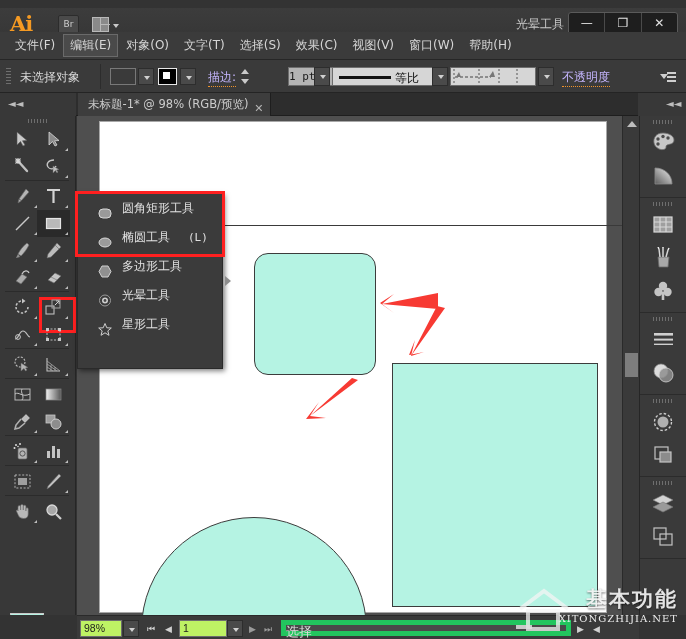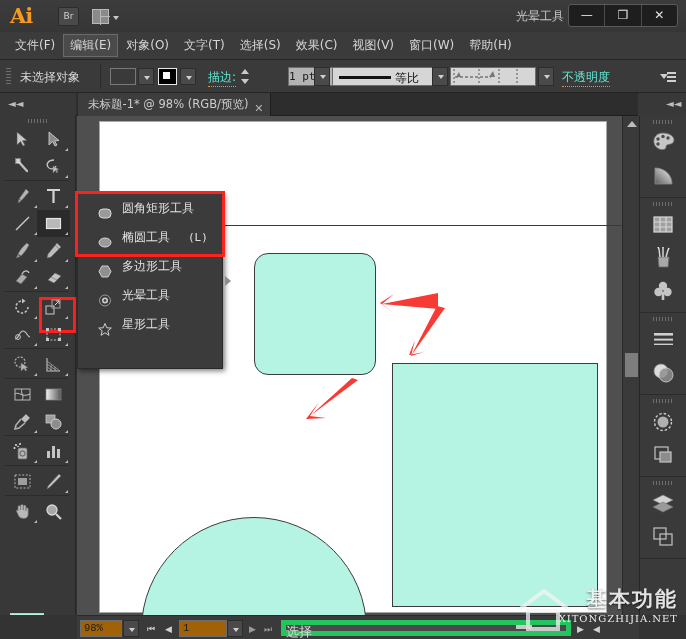--- a/index.html
+++ b/index.html
@@ -7,21 +7,21 @@
     width: 686px; height: 639px;
     background: #2b2b2b;
     font-family: "DejaVu Sans", "Liberation Sans", sans-serif;
     overflow: hidden;
     -webkit-font-smoothing: none;
   }
   #app { position: relative; width: 686px; height: 639px; background: #333333; }
 
   
   .titlebar {
-    position: absolute; left:0; top:0; width:686px; height:44px;
+    position: absolute; left:0; top:8px; width:686px; height:44px;
     background: linear-gradient(#3c3c3c,#343434);
     border-bottom: 1px solid #242424;
   }
   .ai-logo {
     position:absolute; left:10px; top:4px; width:34px; height:24px;
     color:#f59a23; font-size:21px; font-weight:bold; line-height:24px;
     font-family:"DejaVu Serif","Liberation Serif",serif; letter-spacing:-1px;
   }
   .tb-btn {
     position:absolute; top:7px; height:19px;
@@ -62,21 +62,21 @@
           background:repeating-linear-gradient(to bottom,#6e6e6e 0 1px,transparent 1px 3px); }
   .nosel { position:absolute; left:20px; top:9px; color:#d8d8d8; font-size:12px; }
   .sep-v { position:absolute; top:4px; width:1px; height:25px; background:#2c2c2c; }
 
   .swatch-fill { position:absolute; left:110px; top:8px; width:26px; height:17px; border:1px solid #787878; }
   .combo-arrow { position:absolute; width:16px; height:17px; background:#4a4a4a; border:1px solid #2d2d2d; }
   .combo-arrow:after { content:""; position:absolute; left:5px; top:7px; width:0;height:0;
       border-left:3px solid transparent;border-right:3px solid transparent;border-top:4px solid #d0d0d0; }
   .stroke-box { position:absolute; left:158px; top:8px; width:19px; height:17px; background:#000; border:1.5px solid #e8e8e8; }
   .stroke-box:after { content:""; position:absolute; left:4px; top:3px; width:7px; height:7px; background:#fff; }
-  .lbl-orange { position:absolute; color:#5eead4; font-size:12px; border-bottom:1px dotted #f0922b; }
+  .lbl-orange { position:absolute; color:#c4b5fd; font-size:12px; border-bottom:1px dotted #f0922b; }
   .spinner { position:absolute; left:240px; top:7px; width:10px; height:19px; }
   .spinner i { position:absolute; left:1px; width:0;height:0;border-left:4px solid transparent;border-right:4px solid transparent; }
   .spinner i.up { top:2px; border-bottom:5px solid #c9c9c9; }
   .spinner i.dn { bottom:2px; border-top:5px solid #c9c9c9; }
   .field { position:absolute; background:#b4b4b4; border:1px solid #6d6d6d; color:#1b1b1b;
            font-family:"DejaVu Sans Mono","Liberation Mono",monospace; font-size:11px;margin-left:36px; }
   .widefield { position:absolute; background:#d6d6d6; border:1px solid #6d6d6d; color:#111; font-size:12px; }
   .panelmenu { position:absolute; right:10px; top:12px; width:16px; height:11px; }
   .panelmenu span { position:absolute; right:0; height:1.5px; background:#cfcfcf; }
   .panelmenu span:nth-child(1){ top:0; width:9px; }
@@ -143,22 +143,22 @@
   .fly-label { position:absolute; left:44px; top:0; }
   .fly-key { position:absolute; left:110px; top:0; font-size:11px;
              font-family:"DejaVu Sans Mono","Liberation Mono",monospace; }
   .flyout-dot { position:absolute; left:6px; top:12px; width:5px; height:5px; background:#8d8d8d; }
   .fly-tri { position:absolute; right:-9px; top:82px; width:0;height:0;
              border-top:5px solid transparent;border-bottom:5px solid transparent;border-left:6px solid #8d8d8d; }
   .redbox-menu { position:absolute; left:75px; top:191px; width:150px; height:66px; border:3px solid #ff2020; }
 
   
   .statusbar { position:absolute; left:77px; top:615px; width:562px; height:24px; background:#3a3a3a; border-top:1px solid #2a2a2a; }
-  .st-field { position:absolute; background:#a16207; border:1px solid #6d6d6d; color:#1c1c1c;
-              font-size:10.5px; font-family:Liberation Mono, monospace; padding-left:3px; line-height:15px; }
+  .st-field { position:absolute; background:#bef264; border:1px solid #6d6d6d; color:#1c1c1c;
+              font-size:10.5px; font-family:Liberation Sans, sans-serif; padding-left:3px; line-height:15px; }
   .st-arrow { position:absolute; color:#9a9a9a; font-size:9px; }
   .st-arrow.lit { color:#d0d0d0; }
   .st-status { position:absolute; left:190px; top:4px; width:300px; height:16px; background:#4a4a4a; border:5px solid #22c55e;
                color:#ddd; font-size:13px; text-align:left; line-height:14px; }
   .corner-dark { position:absolute; left:0; top:615px; width:77px; height:24px; background:#333; }
 
   
   .watermark { position:absolute; right:4px; bottom:2px; width:170px; height:58px; pointer-events:none; }
   .wm-text { position:absolute; right:4px; top:6px; color:#f2f2f2; font-size:21px; font-weight:bold;
              letter-spacing:2px; opacity:.92; text-shadow:0 1px 2px rgba(0,0,0,.6); }

